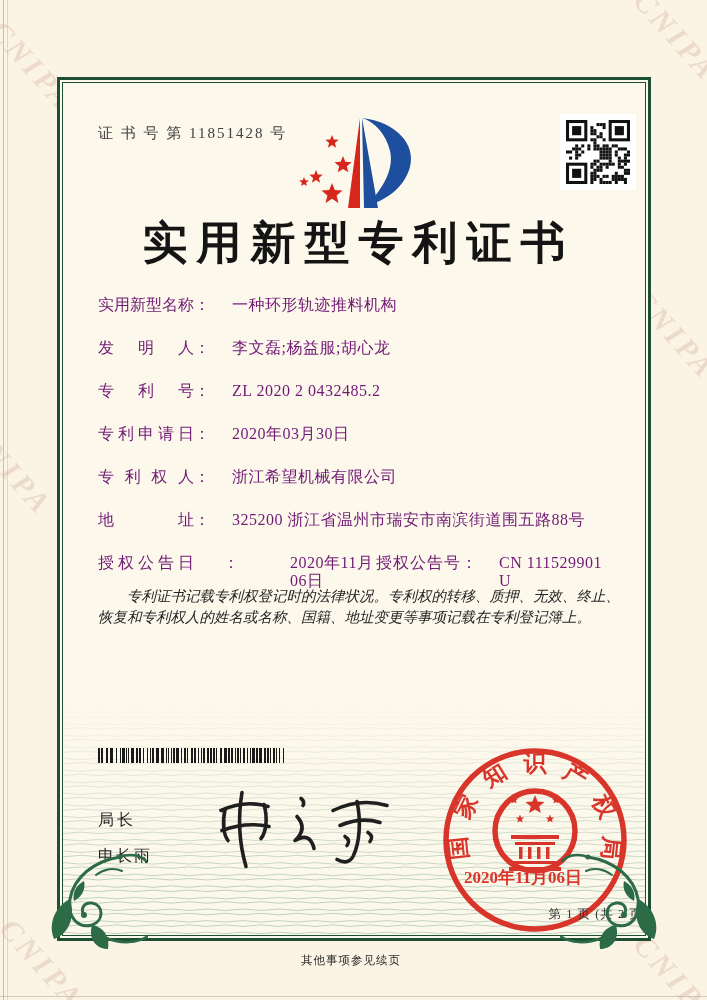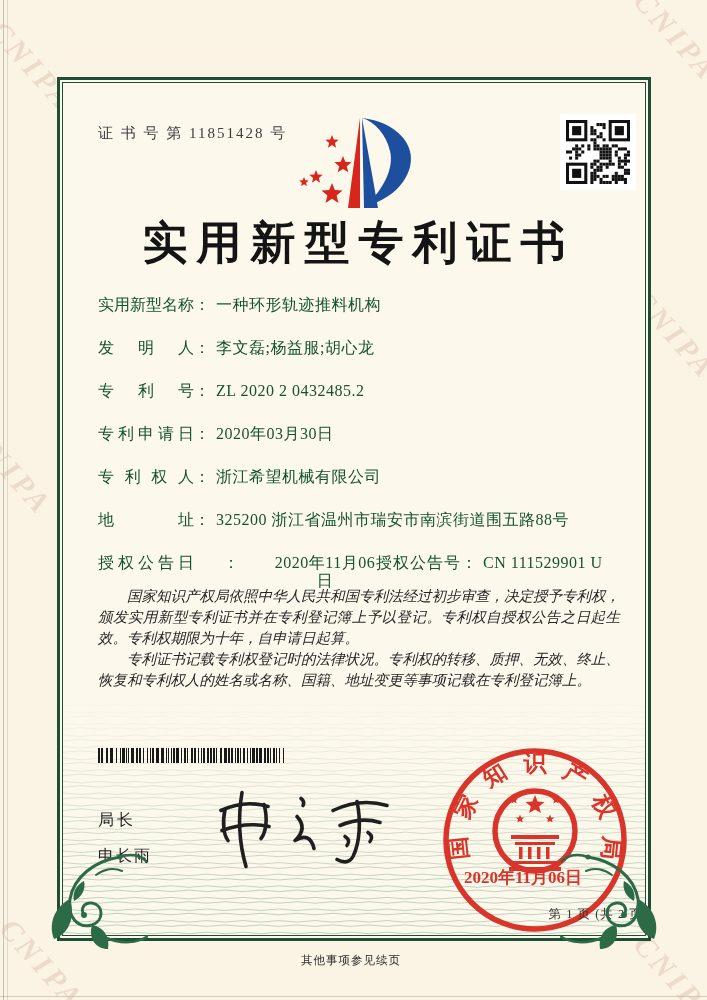--- a/index.html
+++ b/index.html
@@ -39,24 +39,24 @@
   #logo{position:absolute;left:236px;top:30px;width:130px;height:104px;}
   #qr{position:absolute;left:500px;top:34px;width:76px;height:76px;background:#fff;
       display:flex;align-items:center;justify-content:center;}
 
   .title{
     position:absolute;left:0;top:133px;width:100%;text-align:center;
     font-size:45px;font-weight:bold;letter-spacing:9px;text-indent:9px;color:#141414;
   }
 
   #fields{position:absolute;left:38px;top:216px;width:520px;}
-  .row{display:flex;align-items:flex-start;font-size:16px;line-height:18px;margin-bottom:25px;color:#14532d;}
+  .row{display:flex;align-items:flex-start;font-size:16px;line-height:18px;margin-bottom:25px;color:#701a75;}
   .flabel{display:inline-block;width:96px;text-align:justify;text-align-last:justify;flex:none;}
   .colon{flex:none;}
-  .fvalue{margin-left:6px;letter-spacing:.5px;text-align:center;}
+  .fvalue{margin-left:22px;letter-spacing:.5px;}
   .grant-left{display:flex;width:278px;flex:none;gap:29px;}
   .grant-right{display:flex;}
   .flabel2{flex:none;letter-spacing:1px;}
 
   #paragraphs{
     position:absolute;left:38px;top:506px;width:522px;
     font-size:14.5px;line-height:21px;font-style:italic;color:#242424;text-align:justify;
   }
   #paragraphs p{margin:0;text-indent:2em;}
 
@@ -298,21 +298,20 @@
         </span>
         <span class="grant-right">
           <span class="flabel2">授权公告号</span>
             <span class="colon">：</span>
           <span class="fvalue">CN 111529901 U</span>
         </span>
       </div>
     </div>
 
     <div id="paragraphs">
-      <p>国家知识产权局依照中华人民共和国专利法经过初步审查，决定授予专利权，颁发实用新型专利证书并在专利登记簿上予以登记。专利权自授权公告之日起生效。专利权期限为十年，自申请日起算。</p>
       <p>专利证书记载专利权登记时的法律状况。专利权的转移、质押、无效、终止、恢复和专利权人的姓名或名称、国籍、地址变更等事项记载在专利登记簿上。</p>
     </div>
 
     <svg id="guilloche" viewBox="0 0 582 235">
         <path d="M0,6.0 q18,-3 36,0 q18,-3 36,0 q18,-3 36,0 q18,-3 36,0 q18,-3 36,0 q18,-3 36,0 q18,-3 36,0 q18,-3 36,0 q18,-3 36,0 q18,-3 36,0 q18,-3 36,0 q18,-3 36,0 q18,-3 36,0 q18,-3 36,0 q18,-3 36,0 q18,-3 36,0 q18,-3 36,0" fill="none" stroke="rgba(118,165,132,0.04)" stroke-width="0.9"></path>
         <path d="M0,11.8 q18,3 36,0 q18,3 36,0 q18,3 36,0 q18,3 36,0 q18,3 36,0 q18,3 36,0 q18,3 36,0 q18,3 36,0 q18,3 36,0 q18,3 36,0 q18,3 36,0 q18,3 36,0 q18,3 36,0 q18,3 36,0 q18,3 36,0 q18,3 36,0 q18,3 36,0" fill="none" stroke="rgba(118,165,132,0.06)" stroke-width="0.9"></path>
         <path d="M0,17.6 q18,-3 36,0 q18,-3 36,0 q18,-3 36,0 q18,-3 36,0 q18,-3 36,0 q18,-3 36,0 q18,-3 36,0 q18,-3 36,0 q18,-3 36,0 q18,-3 36,0 q18,-3 36,0 q18,-3 36,0 q18,-3 36,0 q18,-3 36,0 q18,-3 36,0 q18,-3 36,0 q18,-3 36,0" fill="none" stroke="rgba(118,165,132,0.07)" stroke-width="0.9"></path>
         <path d="M0,23.4 q18,3 36,0 q18,3 36,0 q18,3 36,0 q18,3 36,0 q18,3 36,0 q18,3 36,0 q18,3 36,0 q18,3 36,0 q18,3 36,0 q18,3 36,0 q18,3 36,0 q18,3 36,0 q18,3 36,0 q18,3 36,0 q18,3 36,0 q18,3 36,0 q18,3 36,0" fill="none" stroke="rgba(118,165,132,0.08)" stroke-width="0.9"></path>
         <path d="M0,29.2 q18,-3 36,0 q18,-3 36,0 q18,-3 36,0 q18,-3 36,0 q18,-3 36,0 q18,-3 36,0 q18,-3 36,0 q18,-3 36,0 q18,-3 36,0 q18,-3 36,0 q18,-3 36,0 q18,-3 36,0 q18,-3 36,0 q18,-3 36,0 q18,-3 36,0 q18,-3 36,0 q18,-3 36,0" fill="none" stroke="rgba(118,165,132,0.10)" stroke-width="0.9"></path>
         <path d="M0,35.0 q18,3 36,0 q18,3 36,0 q18,3 36,0 q18,3 36,0 q18,3 36,0 q18,3 36,0 q18,3 36,0 q18,3 36,0 q18,3 36,0 q18,3 36,0 q18,3 36,0 q18,3 36,0 q18,3 36,0 q18,3 36,0 q18,3 36,0 q18,3 36,0 q18,3 36,0" fill="none" stroke="rgba(118,165,132,0.11)" stroke-width="0.9"></path>

